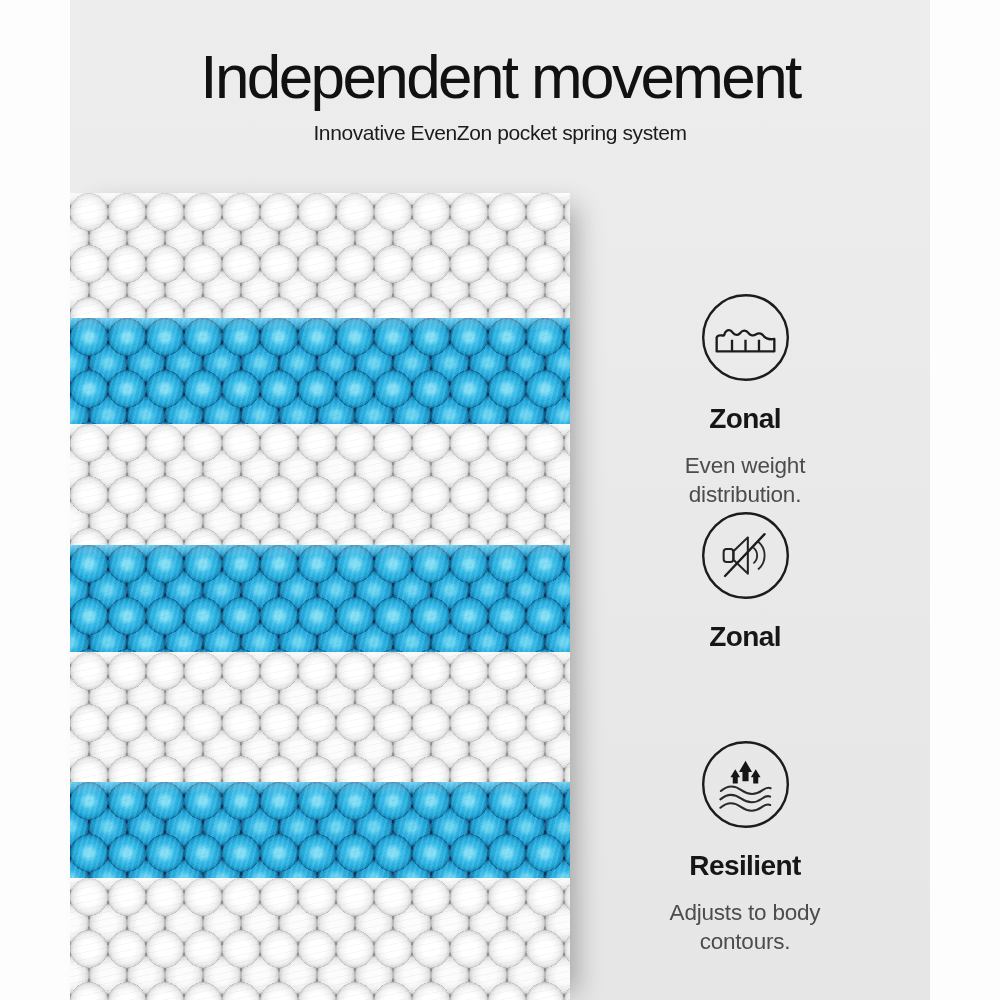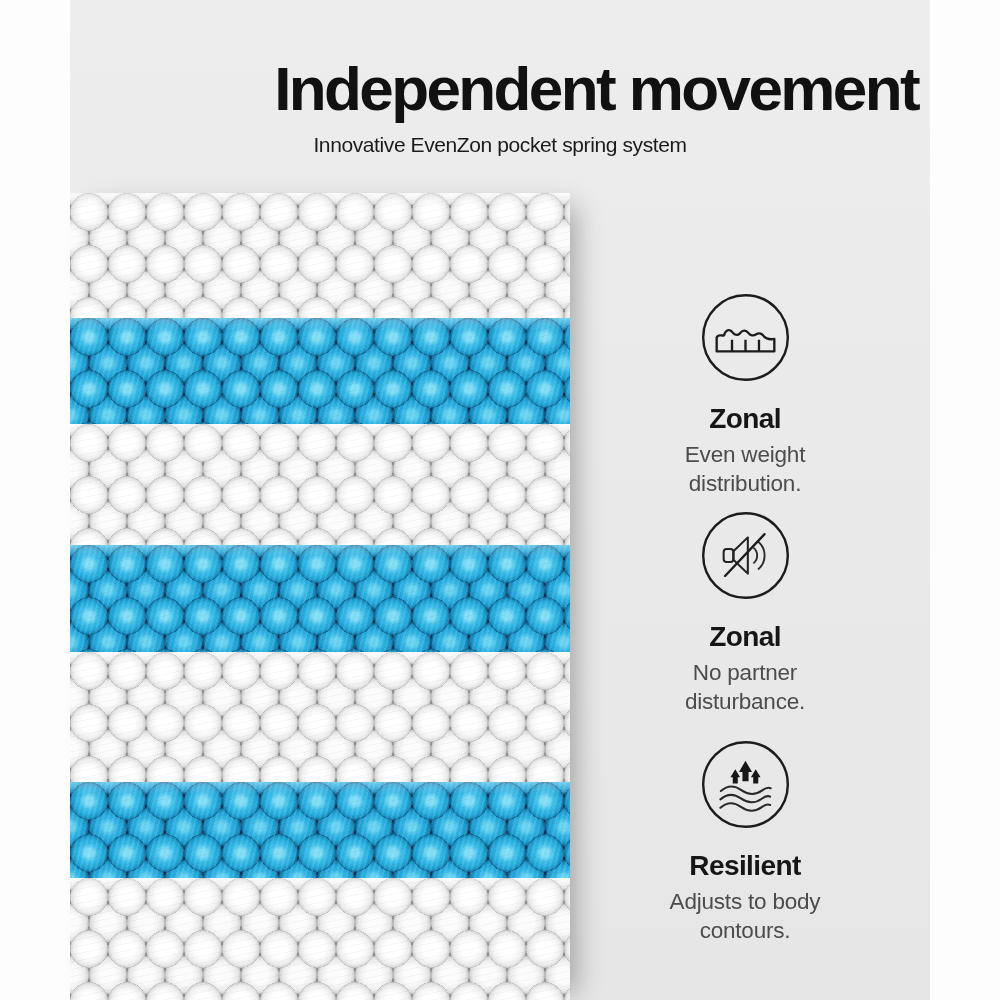--- a/index.html
+++ b/index.html
@@ -15,27 +15,26 @@
   }
 
   
   .edge-strip { position: absolute; top: 0; bottom: 0; background: #fdfdfd; }
   .edge-strip.left  { left: 0;     width: 70px; }
   .edge-strip.right { left: 930px; width: 70px; }
 
   
   .header { position: absolute; left: 70px; width: 860px; top: 44px; text-align: center; }
   .title {
-    margin: 12px;
+    margin: 0;
     font-size: 62px;
-    font-weight: bold;
+    font-weight: normal;
     letter-spacing: -2.6px;
     color: #111111;
     line-height: 1.05;
-    text-align: right;
   }
   .subtitle {
     margin: 12px 0 0 0;
     font-size: 21px;
     letter-spacing: -0.4px;
     color: #1b1b1b;
   }
 
   
   .photo {
@@ -92,21 +91,21 @@
   .feature .icon-wrap { line-height: 0; }
   .feature svg { width: 93px; height: 93px; }
   .feature-title {
     margin-top: 19px;
     font-size: 28px;
     font-weight: bold;
     letter-spacing: -0.6px;
     color: #161616;
   }
   .feature-desc {
-    margin: 5px auto 0 auto;
+    margin: 16px auto 0 auto;
     max-width: 200px;
     font-size: 22.5px;
     line-height: 1.3;
     letter-spacing: -0.2px;
     color: #4c4c4c;
   }
 </style>
 </head>
 <body>
 
@@ -147,21 +146,20 @@
       <svg viewBox="0 0 100 100" aria-hidden="true">
         <circle cx="50" cy="50" r="45.5" fill="none" stroke="#1c1c1c" stroke-width="2.6"></circle>
         <rect x="26.5" y="43" width="10.5" height="14" rx="3.2" fill="none" stroke="#222222" stroke-width="2.2"></rect>
         <path d="M37 45.5 L52.5 30.5 V69.5 L37 54.5 Z" fill="none" stroke="#222222" stroke-width="2.2" stroke-linejoin="round"></path>
         <path d="M58.5 41.5 a11 11 0 0 1 0 17" fill="none" stroke="#2a2a2a" stroke-width="2"></path>
         <path d="M63.5 35 a19.5 19.5 0 0 1 0 30" fill="none" stroke="#2a2a2a" stroke-width="2"></path>
         <line x1="28" y1="72" x2="70.5" y2="27" stroke="#1c1c1c" stroke-width="2.5" stroke-linecap="round"></line>
       </svg>
     </div>
     <div class="feature-title">Zonal</div>
-    <div class="feature-desc">No partner disturbance.</div>
   </div>
 
   <div class="feature f-resilient">
     <div class="icon-wrap">
       <svg viewBox="0 0 100 100" aria-hidden="true">
         <circle cx="50" cy="50" r="45.5" fill="none" stroke="#1c1c1c" stroke-width="2.6"></circle>
         <path d="M50 24.5 L57 36.5 H53.3 V46.5 H46.7 V36.5 H43 Z" fill="#161616"></path>
         <path d="M39 33.5 L44.2 42.3 H41.7 V49 H36.3 V42.3 H33.8 Z" fill="#161616"></path>
         <path d="M61 33.5 L66.2 42.3 H63.7 V49 H58.3 V42.3 H55.8 Z" fill="#161616"></path>
         <path d="M23.5 57 C31 50.5 38.5 51 45.5 56 C53 61.3 61 61.3 68 56.3 C71.5 53.8 74.5 52.8 77 54" fill="none" stroke="#2a2a2a" stroke-width="2.2" stroke-linecap="round"></path>

